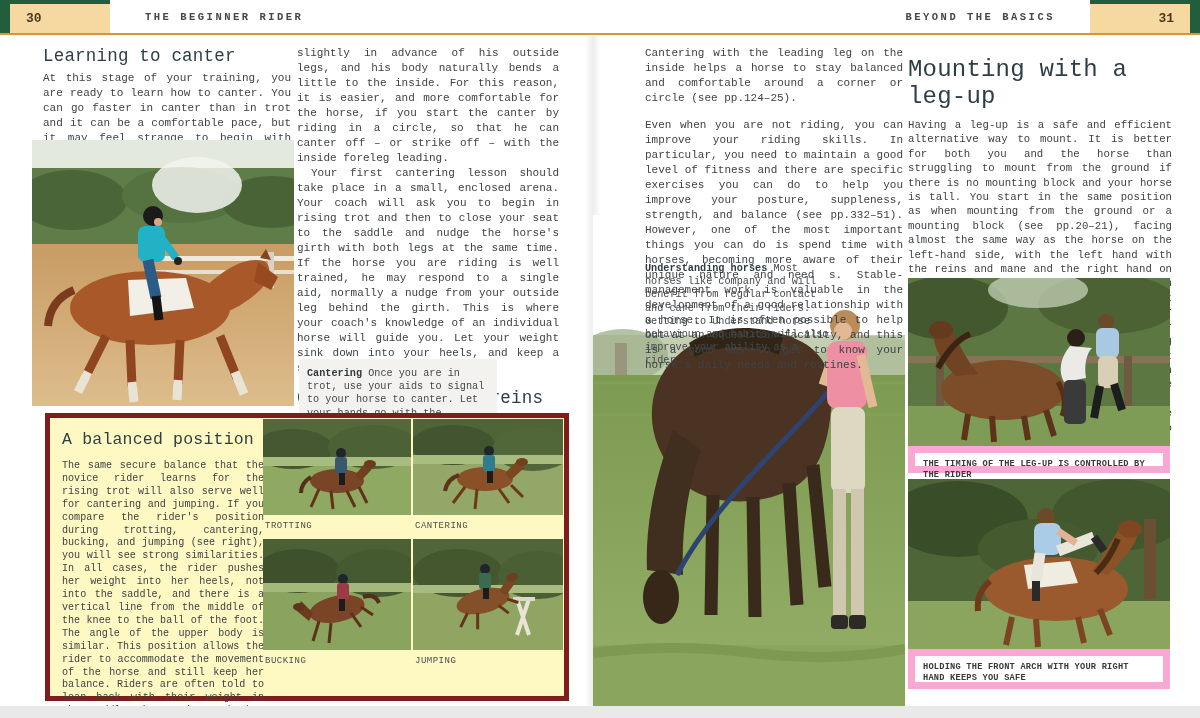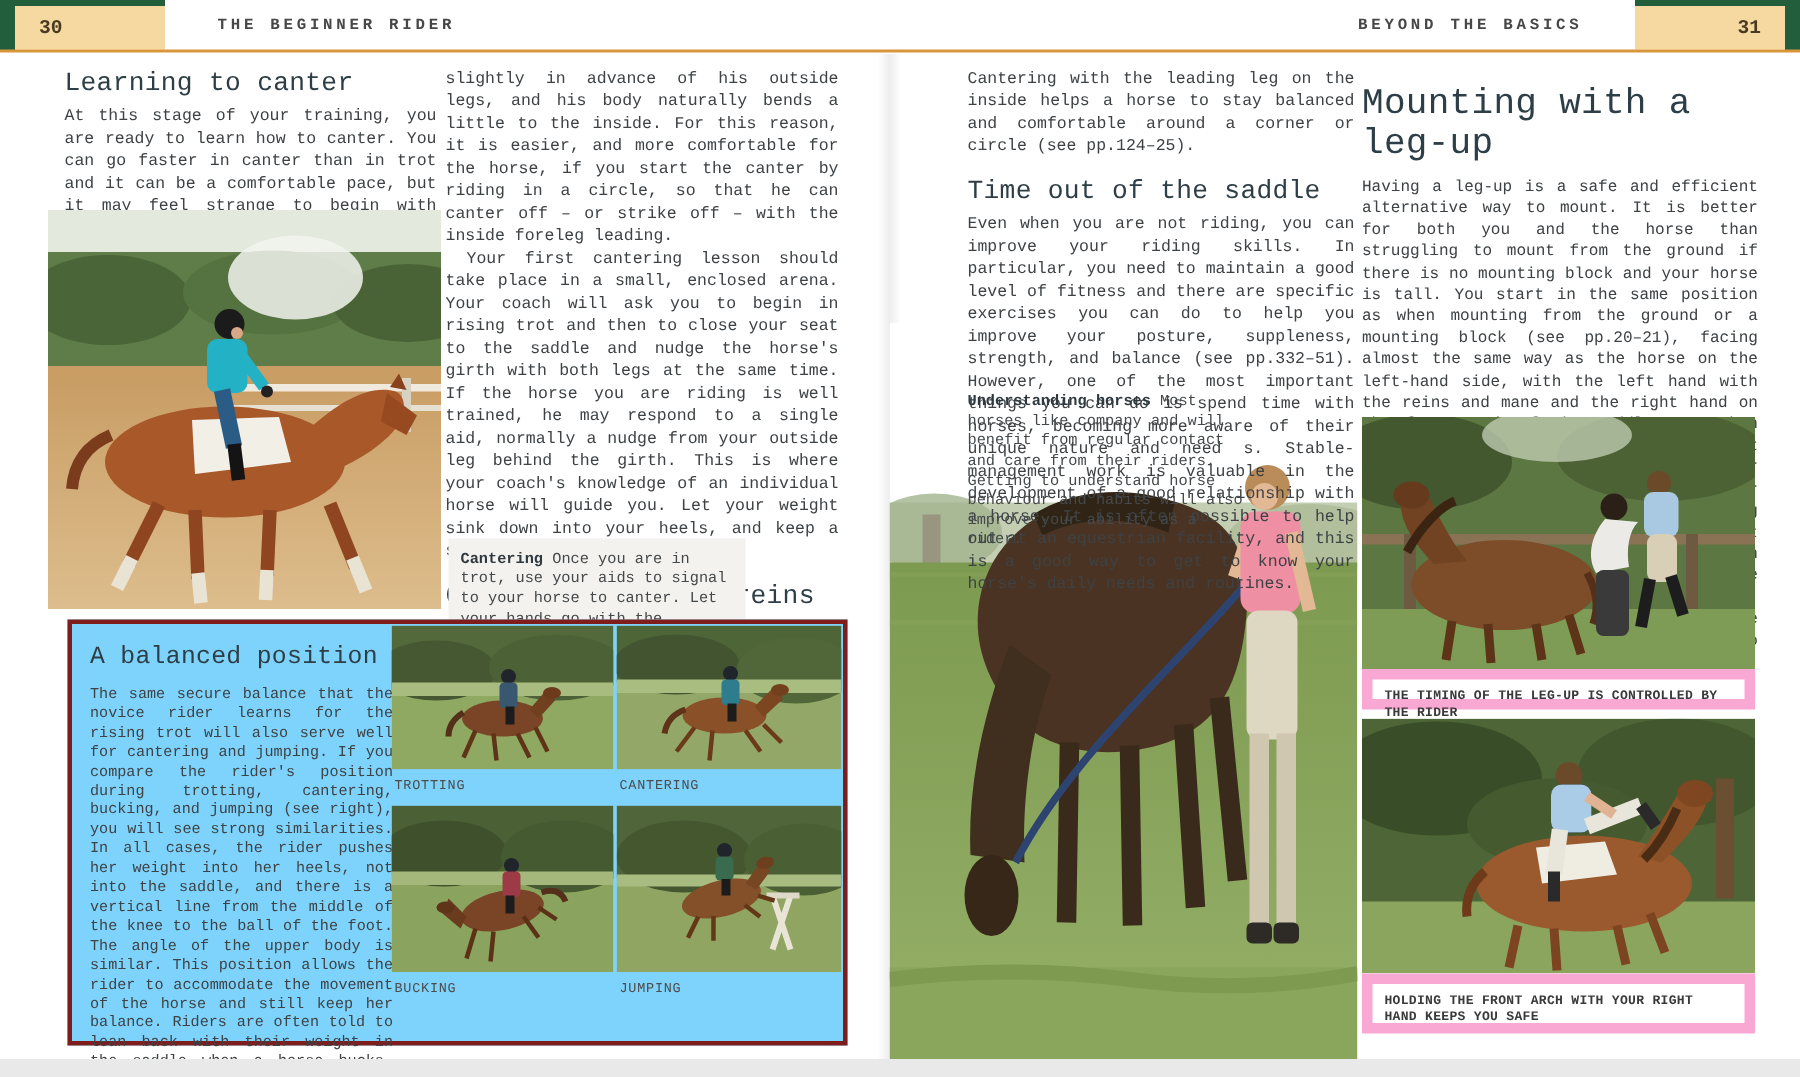--- a/index.html
+++ b/index.html
@@ -15,21 +15,21 @@
   
   .sechead{font-size:17.5px;color:#2e3e46;margin:0 0 5px 0;font-weight:normal;letter-spacing:.2px;}
   .bighead{font-size:24px;color:#2e3e46;margin:0 0 8px 0;font-weight:normal;letter-spacing:.2px;}
   .body p{font-size:11px;line-height:15px;color:#3e4245;text-align:justify;margin:0;}
   .body p.indent{text-indent:14px;}
   .gap{height:12px;}
   .caption{font-size:10.2px;line-height:13.2px;color:#45494b;}
   .caption .lead{font-weight:bold;color:#2f3a40;}
   .shaded{background:#f3f2ee;padding:8px;}
   
-  .bpbox{background:#7dd3fc;border:3px solid #7f1d1d;}
+  .bpbox{background:#fef9c3;border:5px solid #7f1d1d;}
   .bpbox .sechead{font-size:16.5px;}
   .bpbody{font-size:10.1px;line-height:12.9px;color:#3e4245;text-align:justify;}
   .plabel{font-size:9px;letter-spacing:.5px;color:#4c4c4c;}
   
   .capbox{border:7px solid #f9a8d4;background:#fff;font-size:8.7px;font-weight:bold;
           color:#3a3a3a;letter-spacing:.2px;line-height:11px;padding:6px 8px;box-sizing:border-box;}
   .photo{overflow:hidden;}
   .photo svg{display:block;}
   .gutter{background:linear-gradient(to right,rgba(0,0,0,0) 0%,rgba(0,0,0,.07) 50%,rgba(0,0,0,0) 100%);}
   .footbar{background:#1c4a2c;}
@@ -238,21 +238,20 @@
       <rect x="238" y="400" width="17" height="14" rx="4" fill="#2e2a26"></rect>
       <rect x="256" y="400" width="17" height="14" rx="4" fill="#2e2a26"></rect>
       <path d="M0,430 h312 v65 h-312 z" fill="#8aa55c"></path>
       <path d="M0,438 q80,-10 160,0 q80,10 152,-4" stroke="#7d9a50" stroke-width="10" fill="none"></path>
     </svg>
   </div>
 
   <div class="abs body" style="left:645px;top:46px;width:258px;z-index:3;">
     <p>Cantering with the leading leg on the inside helps a horse to stay balanced and comfortable around a corner or circle (see pp.124–25).</p>
     <div class="gap"></div>
-    <h2 class="sechead">Time out of the saddle</h2>
     <p>Even when you are not riding, you can improve your riding skills. In particular, you need to maintain a good level of fitness and there are specific exercises you can do to help you improve your posture, suppleness, strength, and balance (see pp.332–51). However, one of the most important things you can do is spend time with horses, becoming more aware of their unique nature and need s. Stable-management work is valuable in the development of a good relationship with a horse. It is often possible to help out at an equestrian facility, and this is a good way to get to know your horse's daily needs and routines.</p>
   </div>
 
   <div class="abs caption" style="left:645px;top:262px;width:185px;z-index:3;">
     <span class="lead">Understanding horses</span>
     <span>Most horses like company and will benefit from regular contact and care from their riders. Getting to understand horse behaviour and habits will also improve your ability as a rider.</span>
   </div>
 
   <div class="abs body" style="left:908px;top:56px;width:264px;">
     <h1 class="bighead">Mounting with a leg-up</h1>

